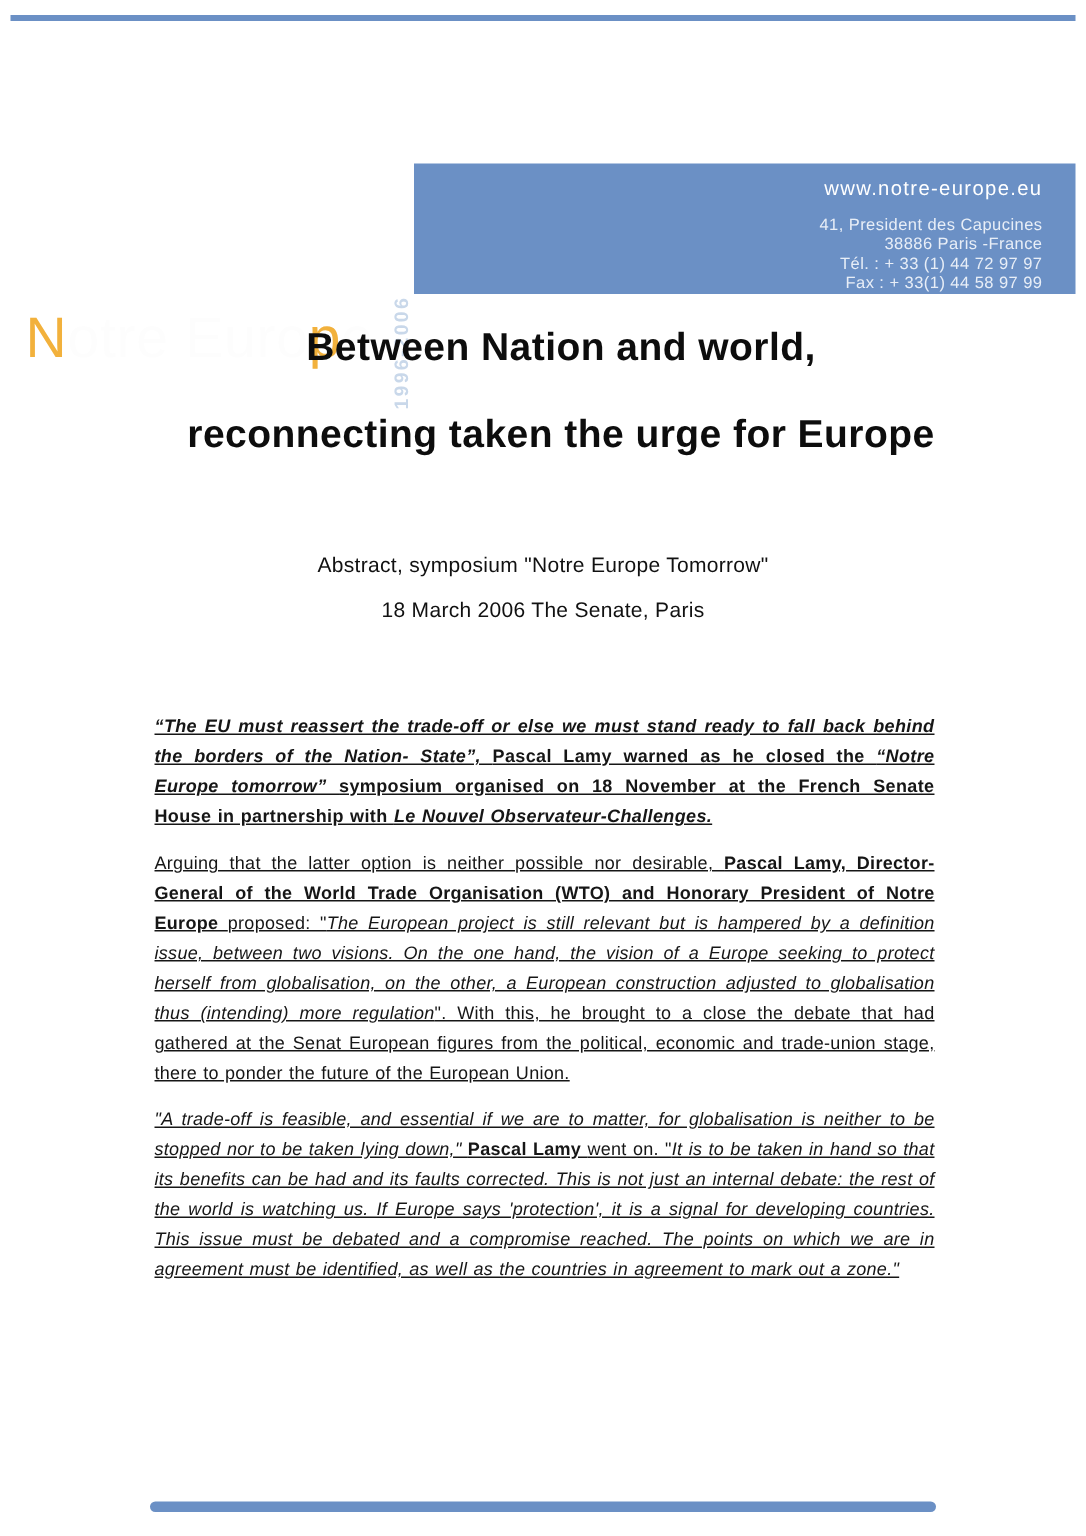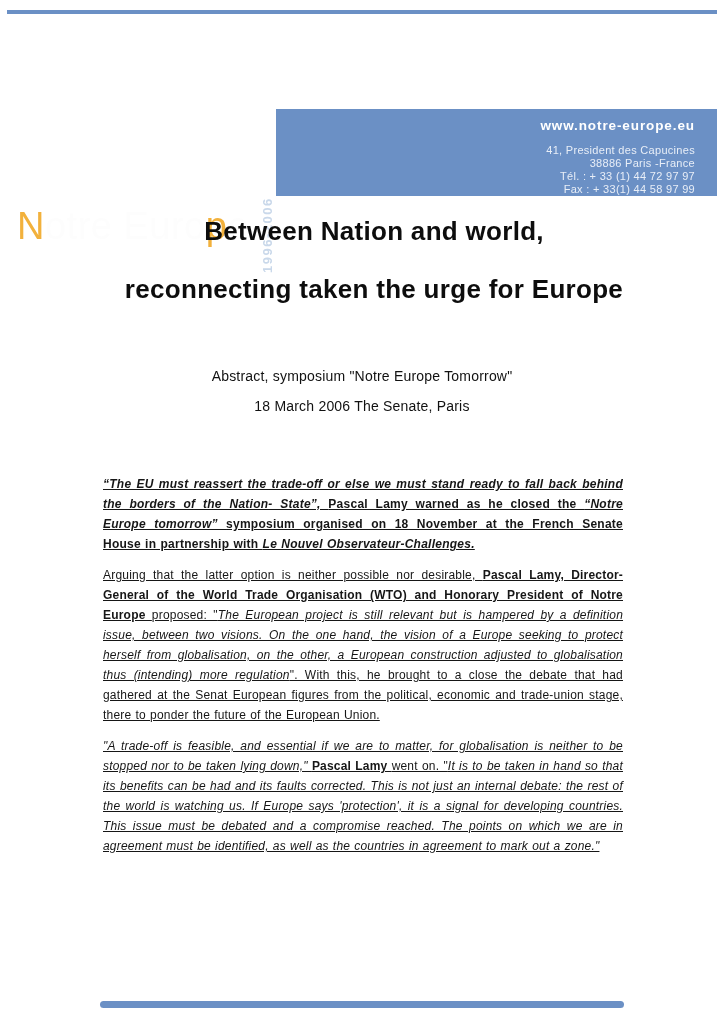--- a/index.html
+++ b/index.html
@@ -36,21 +36,21 @@
   .tagline{font-size:16.5px;font-style:italic;color:#ffffff;letter-spacing:.2px;white-space:nowrap;}
 
   .anniv-strip{width:18px;background:var(--orange);position:relative;}
   .anniv-text{
     position:absolute;left:2px;top:77px;transform:rotate(-90deg);transform-origin:0 0;
     font-size:13px;line-height:15px;font-weight:bold;color:var(--strip-text);
     letter-spacing:1.5px;white-space:nowrap;
   }
 
   .contact-panel{flex:1;background:var(--blue);text-align:right;padding-right:22px;box-sizing:border-box;}
-  .website{margin-top:9px;font-size:13.5px;font-weight:bold;color:#ffffff;letter-spacing:.9px;}
+  .website{margin-top:9px;font-size:13.5px;font-weight:normal;color:#ffffff;letter-spacing:.9px;}
   .addr{margin-top:11px;font-size:11px;line-height:13px;color:var(--addr);letter-spacing:.3px;}
 
   
   .title-line{position:absolute;left:12px;width:724px;text-align:center;font-weight:bold;
     font-size:26px;line-height:30px;letter-spacing:.3px;color:#0d0d0d;}
   .title-1{top:216px;}
   .title-2{top:274px;}
   .subtitle-line{position:absolute;left:0;width:724px;text-align:center;
     font-size:14px;line-height:17px;color:#111;letter-spacing:.2px;}
   .subtitle-1{top:368px;}

